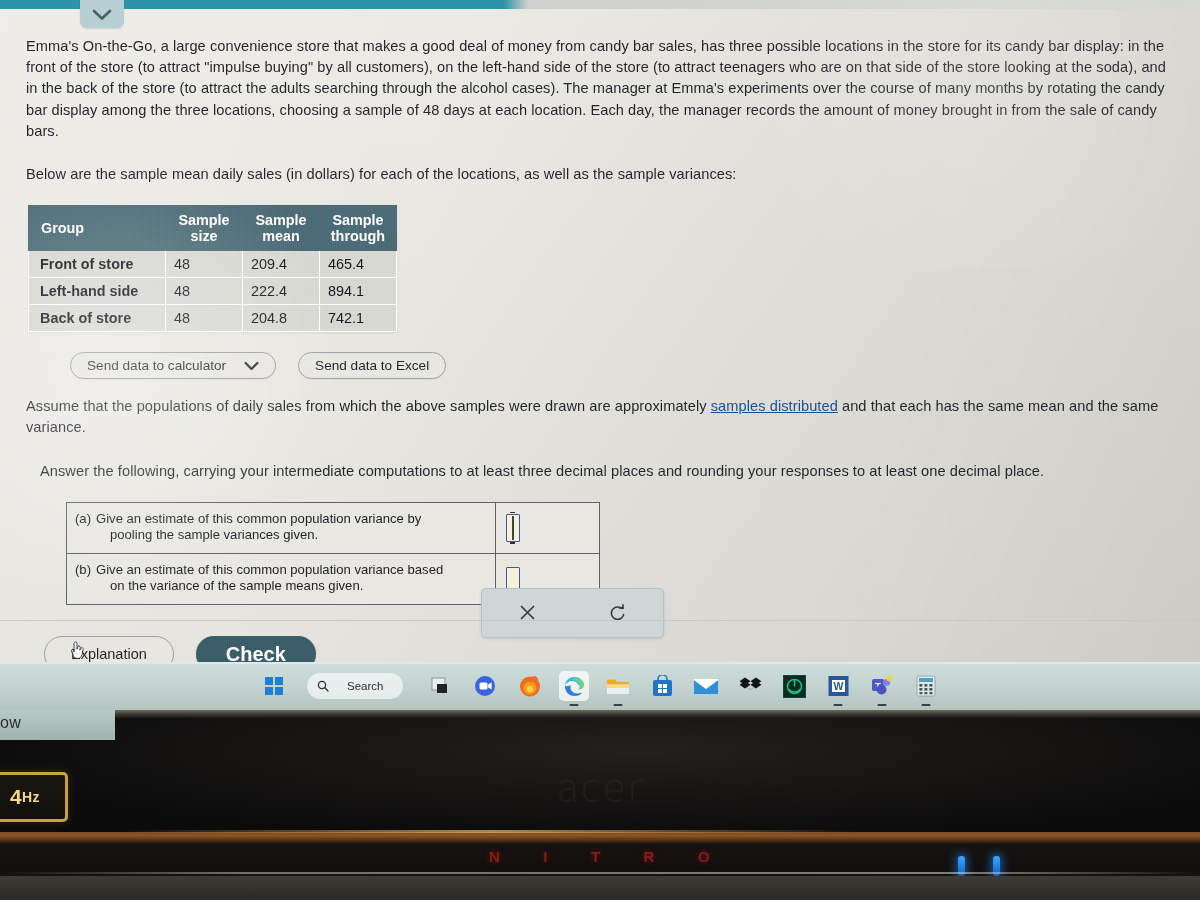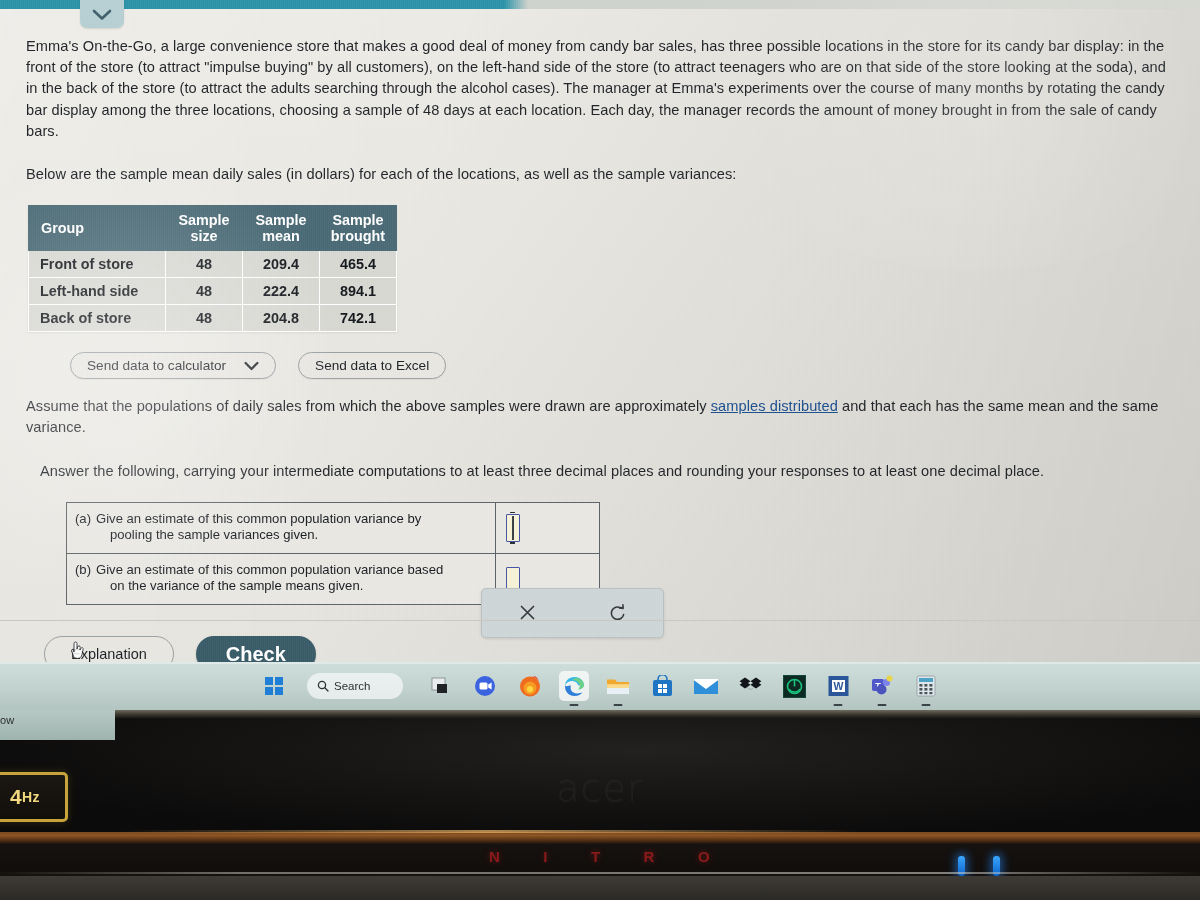--- a/index.html
+++ b/index.html
@@ -63,21 +63,21 @@
   }
   table.data thead th {
     background: #4a6a75; color: #ffffff; font-weight: bold;
     padding: 6px 8px; line-height: 16px; text-align: center;
     border-color: #4a6a75;
   }
   table.data thead th.grp { text-align: left; padding-left: 12px; width: 137px; vertical-align: middle; }
   table.data thead th.col { width: 77px; }
   table.data tbody td {
     background: #d8d8d3; color: #14181c; padding: 5px 8px;
-    text-align: center; font-weight: bold;
+    font-weight: normal;
   }
   table.data tbody td.rowhdr { text-align: left; font-weight: bold; padding-left: 11px; }
 
   
   .pills { margin: 20px 0 0 70px; display: flex; gap: 22px; align-items: center; }
   .pill {
     background: #e9e7e2; border: 1px solid #9aa0a3; border-radius: 17px;
     height: 27px; display: inline-flex; align-items: center; gap: 18px;
     padding: 0 16px; font-size: 13.6px; color: #1d2226; cursor: pointer;
     box-shadow: 0 1px 1px rgba(0,0,0,.05);
@@ -165,21 +165,21 @@
   .tb-items { display: flex; align-items: center; gap: 14px; }
   .tb-item { width: 30px; height: 30px; display:flex; align-items:center; justify-content:center; cursor:pointer; position:relative; }
   .tb-item.active { background: rgba(255,255,255,.72); border-radius: 5px; }
   .tb-item.active::after,
   .tb-item.run::after {
     content:""; position:absolute; bottom:-5px; left:50%; transform:translateX(-50%);
     width:9px; height:2.5px; background:#3c4348; border-radius:2px;
   }
   .tb-search {
     width: 96px; height: 26px; background: rgba(255,255,255,.62);
-    border-radius: 13px; display: flex; align-items: center; gap: 5px;
+    border-radius: 13px; display: flex; align-items: center; gap: 18px;
     padding: 0 10px; font-size: 11.5px; color: #2b3033; cursor: pointer;
     margin: 0 10px 0 4px;
   }
   .tb-search svg { flex: none; }
 
   
   .laptop {
     position: absolute; left: 0; top: 710px; width: 1200px; height: 190px;
     background:
       radial-gradient(ellipse 700px 90px at 640px 40px, #23211f 0%, #141312 60%, #0c0b0b 100%),
@@ -271,21 +271,21 @@
           <thead>
             <tr>
               <th class="grp"><span>Group</span></th>
               <th class="col">
                 <span>Sample</span><br><span>size</span>
               </th>
               <th class="col">
                 <span>Sample</span><br><span>mean</span>
               </th>
               <th class="col">
-                <span>Sample</span><br><span>brought</span>
+                <span>Sample</span><br><span>through</span>
               </th>
             </tr>
           </thead>
           <tbody>
             <tr>
               <td class="rowhdr">Front of store</td>
               <td>48</td>
               <td>209.4</td>
               <td>465.4</td>
             </tr>
@@ -536,21 +536,21 @@
     <div class="nitro">
       <span>N</span>
       <span>I</span>
       <span>T</span>
       <span>R</span>
       <span>O</span>
     </div>
 
   </div>
 
-  <div style="position:absolute; left:0; top:714px; font-size:11px; color:#2a2e31; letter-spacing:.02em;">ow</div>
+  <div style="position:absolute; left:0; top:714px; font-size:16px; color:#2a2e31; letter-spacing:.02em;">ow</div>
 
   <div class="leds">
     <div class="led"></div>
     <div class="led"></div>
   </div>
   <div class="wire"></div>
   <div class="desk"></div>
 
 </div>
 

